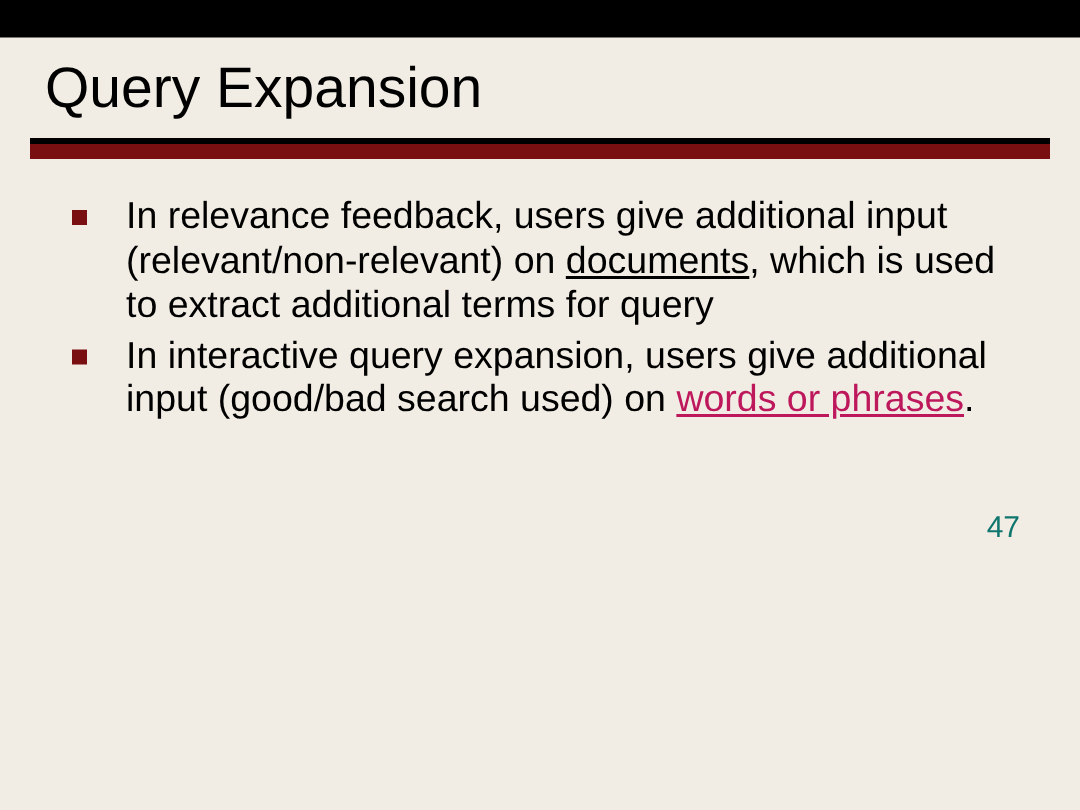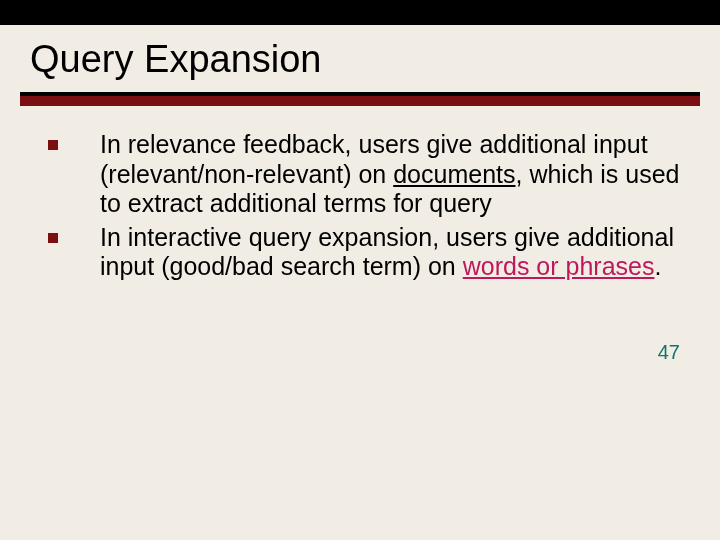--- a/index.html
+++ b/index.html
@@ -52,21 +52,20 @@
   .content {
     position: absolute;
     top: 130px;
     left: 48px;
     width: 640px;
   }
   .row {
     display: flex;
     align-items: flex-start;
     margin-bottom: 4px;
-    gap: 16px;
   }
   .sq {
     width: 10px;
     height: 10px;
     background: #7a0f12;
     flex: 0 0 10px;
     margin-top: 10px;
     margin-right: 26px;
   }
   .body {
@@ -105,20 +104,20 @@
     <div class="row">
       <div class="sq"></div>
       <div class="body">
         <span>In relevance feedback, users give additional input (relevant/non-relevant) on </span><span class="uline">documents</span><span>, which is used to extract additional terms for query</span>
       </div>
     </div>
 
     <div class="row">
       <div class="sq"></div>
       <div class="body">
-        <span>In interactive query expansion, users give additional input (good/bad search term) on </span><span class="red">words or phrases</span><span>.</span>
+        <span>In interactive query expansion, users give additional input (good/bad search used) on </span><span class="red">words or phrases</span><span>.</span>
       </div>
     </div>
 
   </div>
 
   <div class="pagenum">47</div>
 </div>
 
 </body></html>

